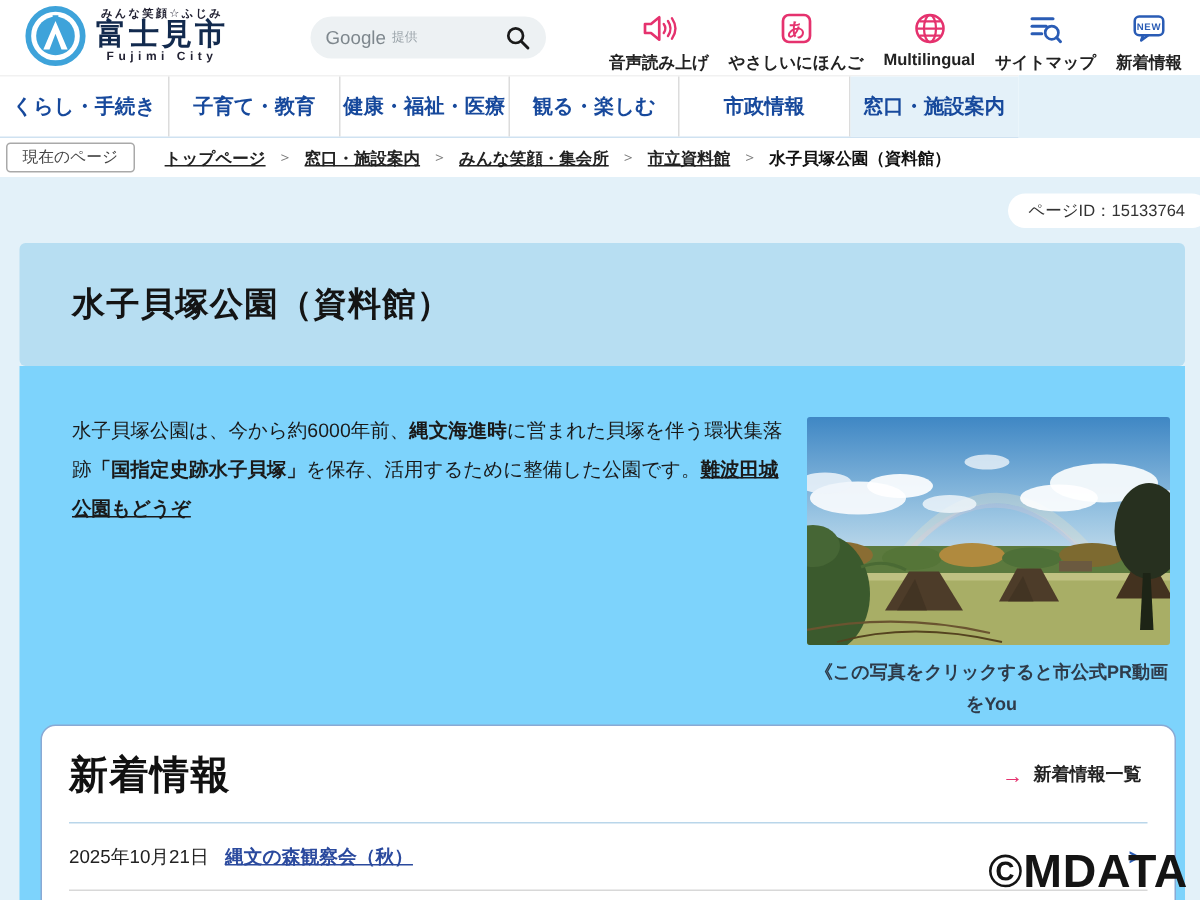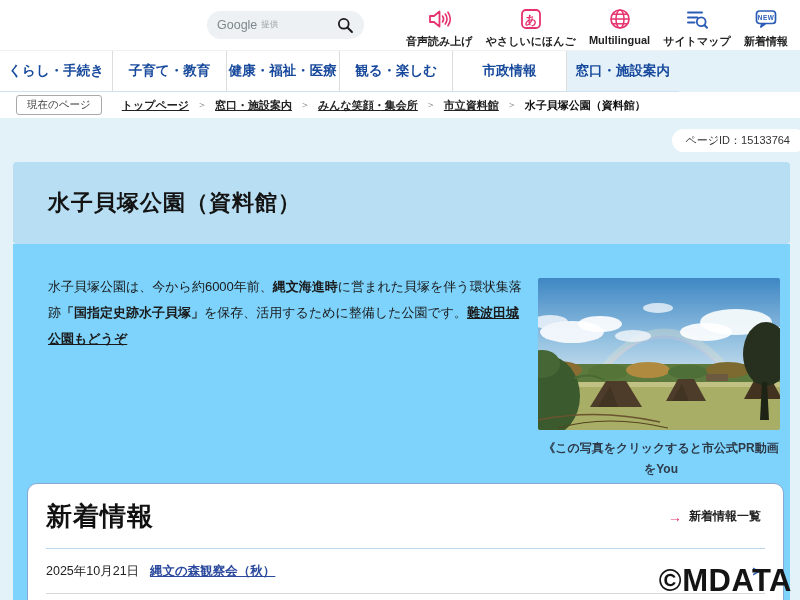--- a/index.html
+++ b/index.html
@@ -37,21 +37,21 @@
   }
   .nav-item {
     flex:1; display:flex; align-items:center; justify-content:center;
     font-size:13.5px; font-weight:bold; color:#17499c; cursor:pointer; white-space:nowrap;
   }
   .nav-item:not(:last-child){ border-right:1px solid #dcdcdc; }
   .nav-item.active { background:#e4f1f9; }
   
   .breadcrumb {
     position:absolute; top:92px; left:0; width:800px; height:26px; background:#fff;
-    display:flex; align-items:center; padding-left:16px; font-size:11px; white-space:nowrap;
+    display:flex; align-items:center; padding-left:4px; font-size:11px; white-space:nowrap;
   }
   .bc-current-pill {
     border:1px solid #a9a9a9; border-radius:3px; padding:2px 10px;
     font-size:10.5px; color:#444; margin-right:20px; background:#fff;
   }
   .bc-link { font-weight:bold; color:#222; text-decoration:underline; cursor:pointer; }
   .bc-sep { color:#777; margin:0 8px; font-size:10px; }
   .bc-page { font-weight:bold; color:#111; }
   
   .pageid {
@@ -92,20 +92,33 @@
   
   .watermark {
     position:absolute; right:8px; bottom:1px; font-size:31px; font-weight:bold;
     color:#141414; letter-spacing:0.5px; font-family:"Liberation Sans",sans-serif;
   }
 </style>
 </head>
 <body>
 
 <div class="header">
+  <div class="logo">
+    <svg class="logo-mark" viewBox="0 0 44 44">
+      <circle cx="22" cy="22" r="19" fill="none" stroke="#3ea3da" stroke-width="4"></circle>
+      <circle cx="22" cy="22" r="13.5" fill="#3ea3da"></circle>
+      <path d="M22 11.5 L13.5 31.5 H17.8 L22 20.5 L26.2 31.5 H30.5 Z" fill="#fff"></path>
+      <rect x="20" y="7.5" width="4" height="3" fill="#3ea3da"></rect>
+    </svg>
+    <div class="logo-text">
+      <div class="logo-tagline">みんな笑顔☆ふじみ</div>
+      <div class="logo-city">富士見市</div>
+      <div class="logo-en">Fujimi City</div>
+    </div>
+  </div>
 
   <div class="search-box">
     <span class="search-provider">Google</span>
     <span class="search-provided">提供</span>
     <svg class="search-btn" viewBox="0 0 22 22">
       <circle cx="9.5" cy="9.5" r="6" fill="none" stroke="#1a1a1a" stroke-width="2.2"></circle>
       <line x1="14" y1="14" x2="19.5" y2="19.5" stroke="#1a1a1a" stroke-width="2.4" stroke-linecap="round"></line>
     </svg>
   </div>
 

